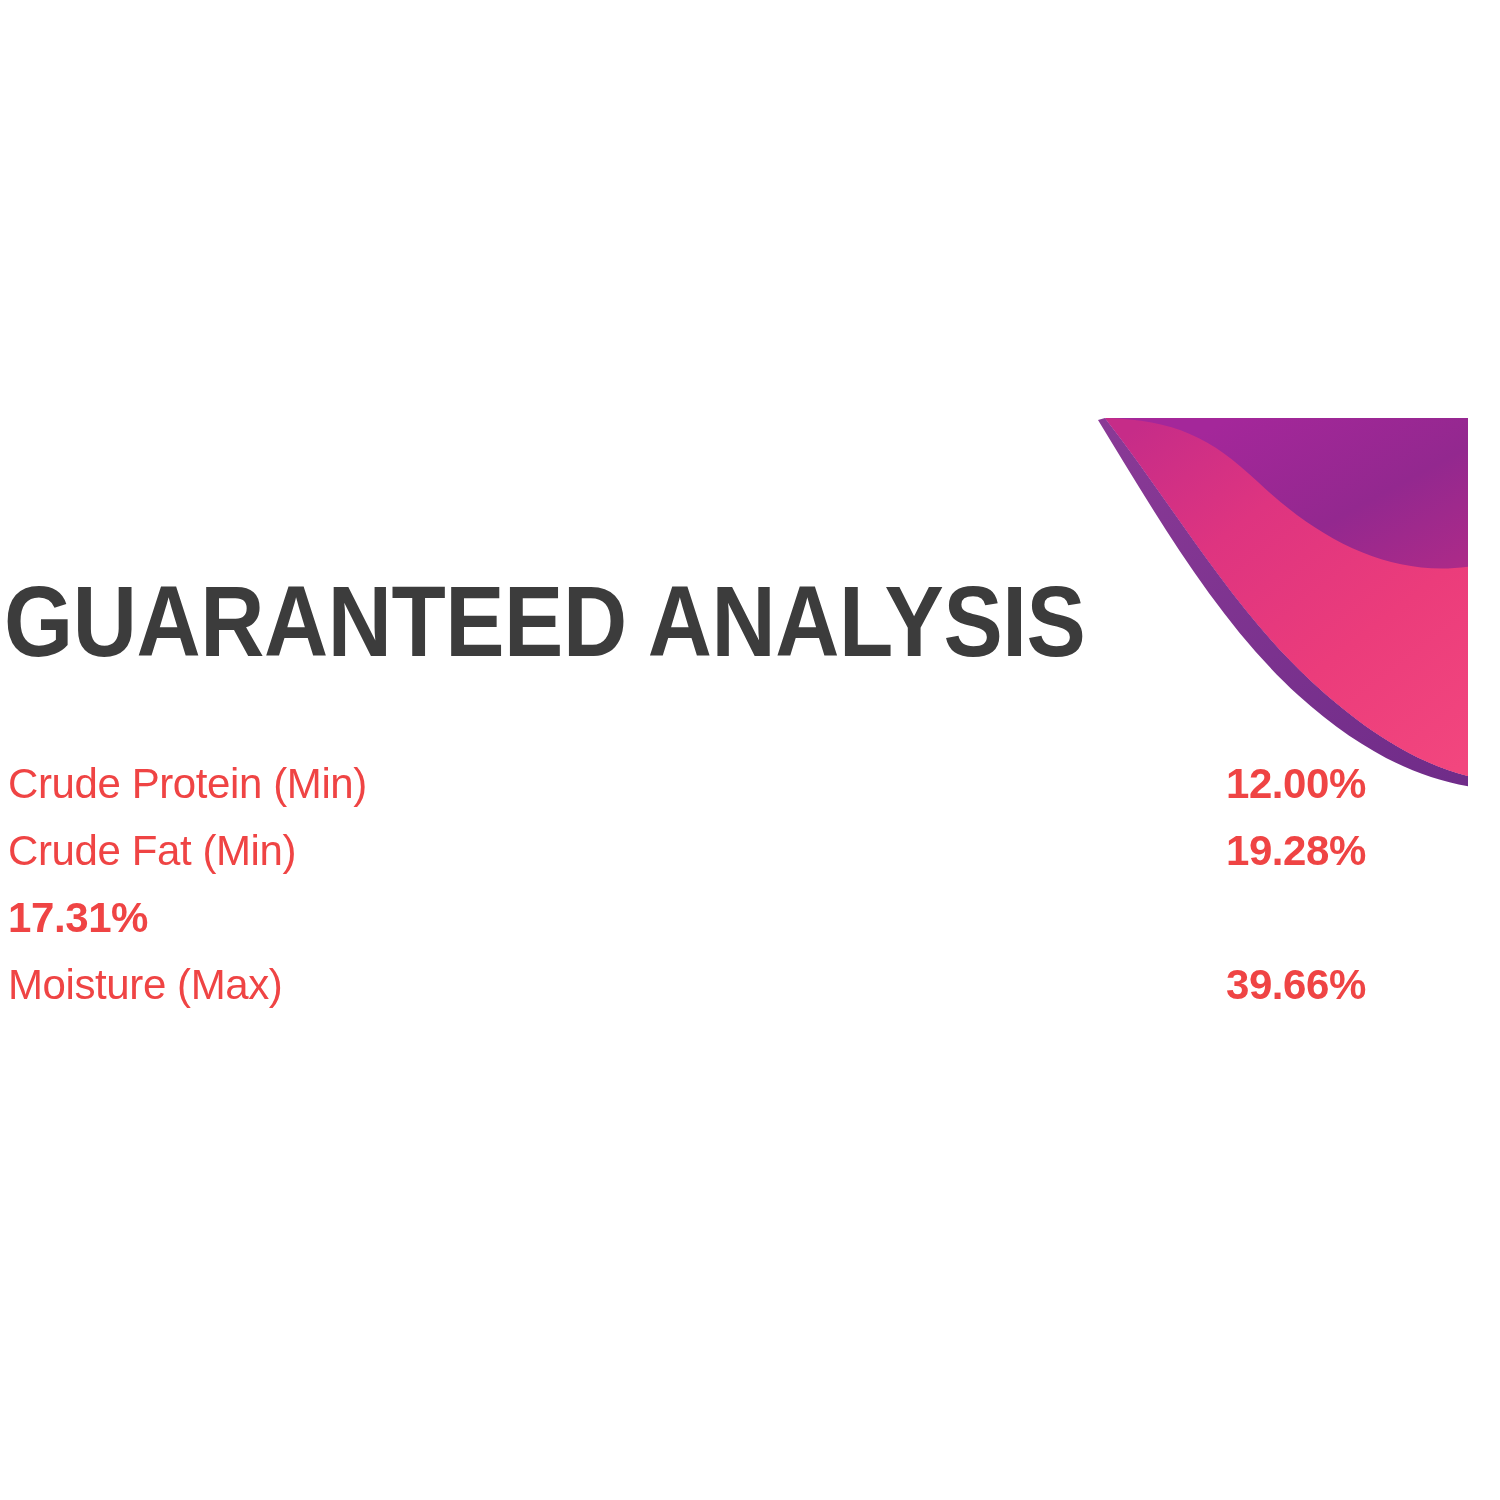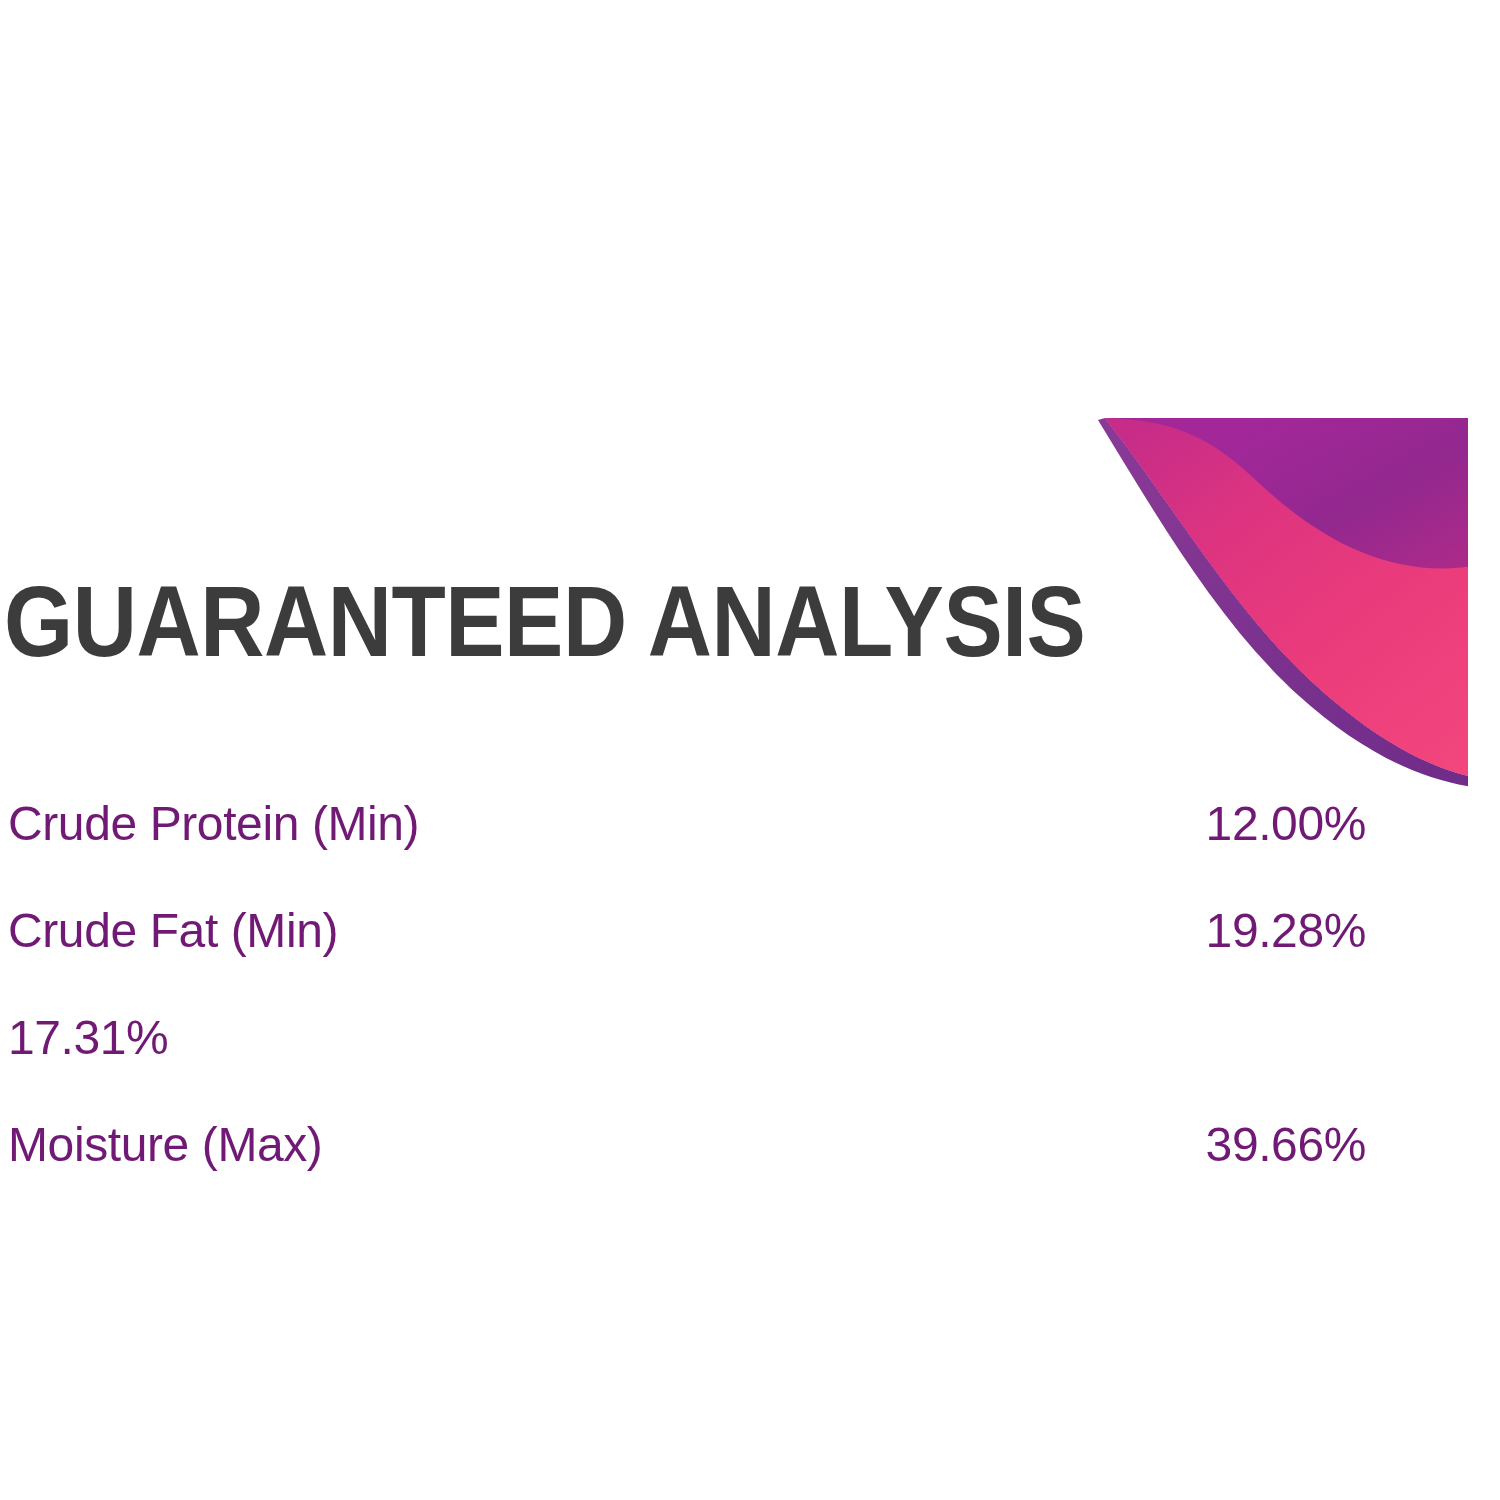--- a/index.html
+++ b/index.html
@@ -57,34 +57,34 @@
     position: absolute;
     left: 8px;
     top: 750px;
     width: 1358px;
   }
   .analysis-row {
     display: flex;
     justify-content: space-between;
     align-items: baseline;
     height: 67px;
-    font-size: 48px;
+    font-size: 42px;
     line-height: 67px;
-    color: #701a75;
+    color: #ef4444;
     font-weight: 400;
     white-space: nowrap;
-    margin-top: 40px;
   }
   .analysis-label {
     text-align: left;
     letter-spacing: -0.4px;
   }
   .analysis-value {
     text-align: right;
     letter-spacing: -0.4px;
+    font-weight: bold;
   }
 </style>
 </head>
 <body>
 
 <div id="panel">
 
   <div id="swoosh-layer">
     <svg viewBox="0 0 420 400" xmlns="http://www.w3.org/2000/svg" aria-hidden="true">
       <defs>

